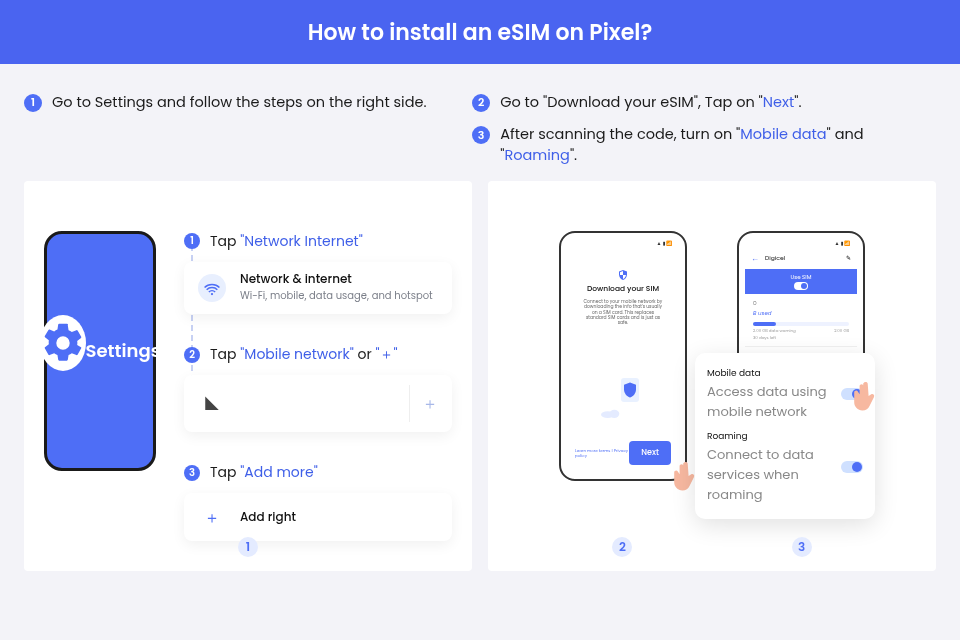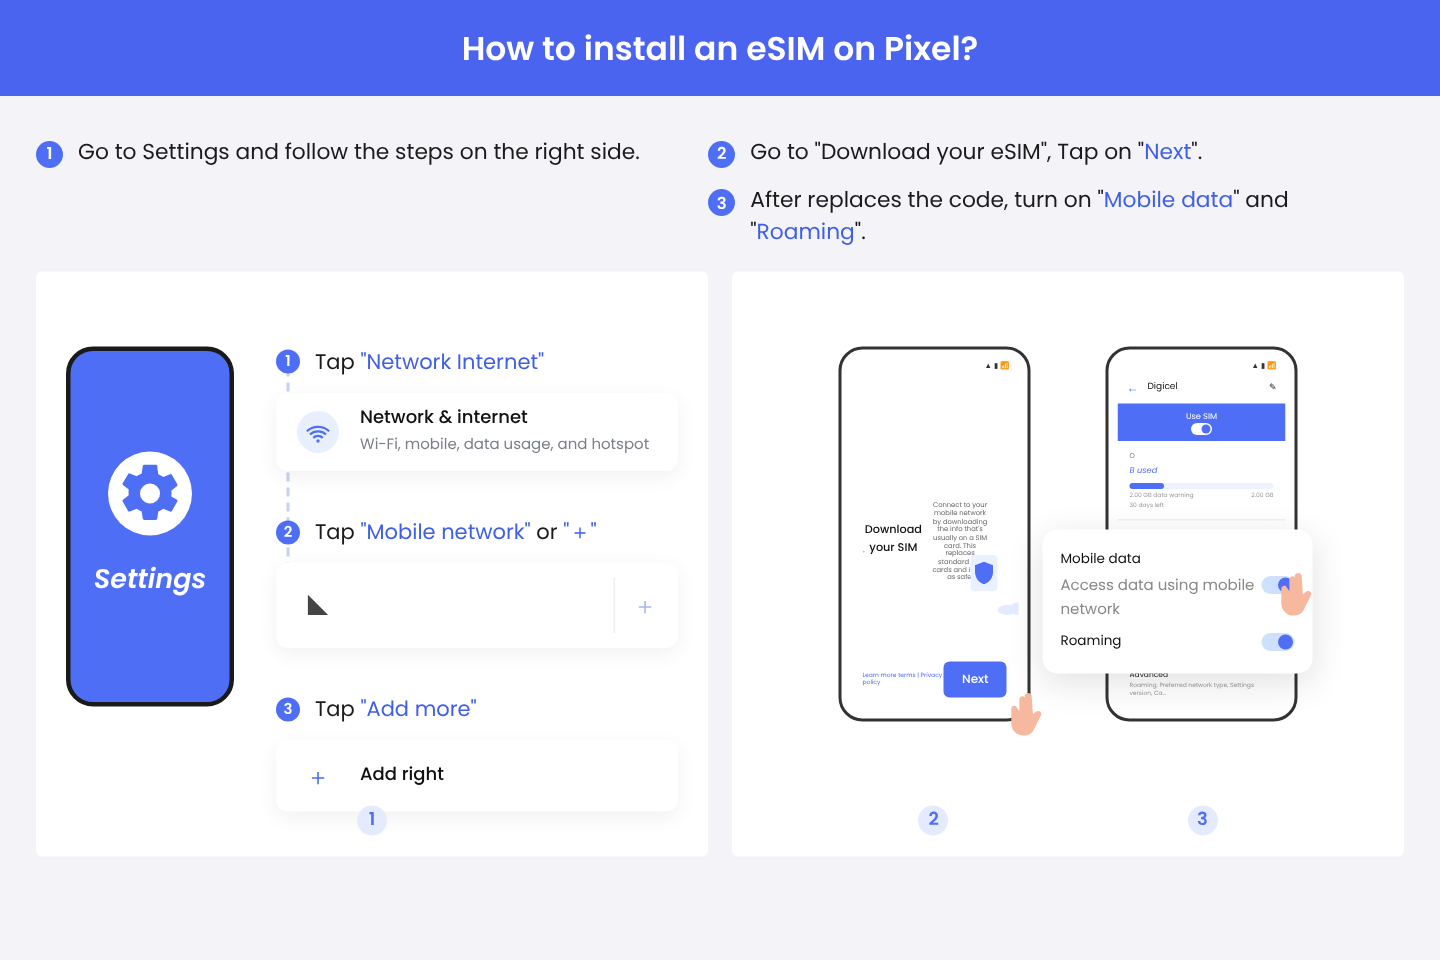--- a/index.html
+++ b/index.html
@@ -23,21 +23,21 @@
   .srow{display:flex;align-items:flex-start;gap:10px;font-size:14.5px;line-height:1.4;margin-bottom:12px;}
   .srow .num{flex:0 0 18px;width:18px;height:18px;border-radius:50%;background:var(--blue);color:#fff;font-size:11px;display:flex;align-items:center;justify-content:center;margin-top:2px;font-weight:600;}
   .srow .txt{color:#1b1b1b;}
   .srow .txt .hl{color:var(--highlight);}
   
   .panels{display:flex;gap:16px;padding:0 24px 24px 24px;}
   .panel{background:var(--panel);border-radius:4px;flex:1;height:390px;position:relative;padding:20px;}
   
   
   .left-inner{display:flex;gap:28px;align-items:flex-start;height:100%;}
-  .pixel-phone{width:112px;height:240px;border:3px solid #1a1a1a;border-radius:18px;background:var(--blue);display:flex;flex-direction:column;align-items:center;justify-content:center;margin-top:30px;font-style:italic;}
+  .pixel-phone{width:112px;height:240px;border:3px solid #1a1a1a;border-radius:18px;background:var(--blue);display:flex;align-items:center;justify-content:center;margin-top:30px;}
   .gear{width:56px;height:56px;border-radius:50%;background:#fff;display:flex;align-items:center;justify-content:center;margin-bottom:16px;}
   .gear svg{width:46px;height:46px;}
   .phone-label{color:#fff;font-weight:600;font-size:18px;}
   
   .substeps{flex:1;position:relative;padding-top:30px;}
   .sub{position:relative;margin-bottom:30px;}
   .sub-head{display:flex;align-items:center;gap:10px;font-size:14px;margin-bottom:10px;}
   .sub-head .num{width:16px;height:16px;border-radius:50%;background:var(--blue);color:#fff;font-size:10px;display:flex;align-items:center;justify-content:center;font-weight:600;}
   .sub-head .t{color:#1b1b1b;}
   .sub-head .t .hl{color:var(--highlight);}
@@ -55,21 +55,21 @@
   
   .bottom-num{position:absolute;left:50%;transform:translateX(-50%);bottom:14px;width:20px;height:20px;border-radius:50%;background:#e4ebff;color:var(--blue);font-size:12px;display:flex;align-items:center;justify-content:center;font-weight:600;}
   
   
   .right-inner{display:flex;gap:50px;align-items:flex-start;justify-content:center;padding-top:30px;}
   .mini-phone{width:128px;height:250px;border:2px solid #333;border-radius:16px;background:#fff;position:relative;overflow:visible;}
   .mini-inner{position:absolute;inset:6px;border-radius:10px;overflow:hidden;display:flex;flex-direction:column;}
   .statusbar{height:10px;display:flex;justify-content:flex-end;align-items:center;gap:2px;padding:3px 6px;color:#333;font-size:5px;}
   
   
-  .p2-body{flex:1;display:flex;align-items:center;padding:14px 8px;}
+  .p2-body{flex:1;display:flex;flex-direction:column;align-items:center;padding:14px 8px;}
   .shield{width:12px;height:14px;color:var(--blue);margin-bottom:6px;}
   .dl-title{font-size:7.5px;font-weight:500;color:#111;margin-bottom:4px;text-align:center;}
   .dl-text{font-size:4.5px;color:#666;text-align:center;line-height:1.2;padding:0 6px;}
   .sim-ill{margin-top:46px;width:44px;height:40px;position:relative;}
   .sim-ill .card{position:absolute;right:6px;top:6px;width:18px;height:24px;background:#e9f1ff;border-radius:3px;display:flex;align-items:center;justify-content:center;}
   .sim-ill .cloud{position:absolute;left:0;bottom:2px;width:20px;height:10px;}
   .sim-ill .cloud svg,.sim-ill .shield2{width:100%;height:100%;}
   .p2-foot{position:absolute;bottom:8px;left:8px;right:8px;display:flex;justify-content:space-between;align-items:center;}
   .p2-foot .tiny{font-size:4px;color:var(--blue);}
   .next-btn{background:var(--blue);color:#fff;border-radius:4px;font-size:8px;padding:6px 12px;font-weight:500;}
@@ -88,21 +88,21 @@
   .p3-data .val{font-size:5.5px;color:var(--blue);margin-top:2px;font-style:italic;}
   .p3-bar2{height:4px;background:#eef2ff;border-radius:2px;margin-top:4px;position:relative;}
   .p3-bar2::after{content:"";position:absolute;left:0;top:0;bottom:0;width:24%;background:var(--blue);border-radius:2px;}
   .p3-tiny{font-size:4px;color:#999;display:flex;justify-content:space-between;margin-top:2px;}
   .p3-row{padding:5px 8px;font-size:5px;color:#111;border-top:1px solid #f0f0f0;}
   .p3-row .s{font-size:4px;color:#999;display:block;margin-top:1px;}
   
   .overlay-card{position:absolute;left:-44px;top:120px;width:180px;background:#fff;border-radius:10px;box-shadow:0 6px 24px rgba(0,0,0,.12);padding:10px 12px;}
   .oc-row{display:flex;align-items:center;padding:4px 0;}
   .oc-row .octtl{font-size:9px;color:#111;}
-  .oc-row .ocsub{font-size:10px;color:#888;margin-top:2px;}
+  .oc-row .ocsub{font-size:13px;color:#888;margin-top:2px;}
   .oc-sw{width:22px;height:12px;border-radius:6px;background:#cfe0ff;position:relative;margin-left:auto;flex:0 0 22px;}
   .oc-sw::after{content:"";position:absolute;right:1px;top:1px;width:10px;height:10px;border-radius:50%;background:var(--blue);}
   
   .bottom-num.r2{left:30%;}
   .bottom-num.r3{left:70%;}
 </style>
 </head>
 <body>
 
 <div class="hero">
@@ -119,21 +119,21 @@
   <div class="col right">
     <div class="srow">
       <div class="num">2</div>
       <div class="txt">
         <span>Go to "Download your eSIM", Tap on "</span><span class="hl">Next</span><span>".</span>
       </div>
     </div>
     <div class="srow">
       <div class="num">3</div>
       <div class="txt">
-        <span>After replaces the code, turn on "</span><span class="hl">Mobile data</span><span>" and "</span><span class="hl">Roaming</span><span>".</span>
+        <span>After scanning the code, turn on "</span><span class="hl">Mobile data</span><span>" and "</span><span class="hl">Roaming</span><span>".</span>
       </div>
     </div>
   </div>
 </div>
 
 <div class="panels">
 
   <div class="panel">
     <div class="left-inner">
       <div class="pixel-phone">
@@ -268,20 +268,21 @@
           <div class="oc-row">
             <div>
               <div class="octtl">Mobile data</div>
               <div class="ocsub">Access data using mobile network</div>
             </div>
             <div class="oc-sw"></div>
           </div>
           <div class="oc-row">
             <div>
               <div class="octtl">Roaming</div>
+              <div class="ocsub">Connect to data services when roaming</div>
             </div>
             <div class="oc-sw"></div>
           </div>
         </div>
         <div class="hand h3">
           <svg viewBox="0 0 40 40">
               <path fill="#f7b8a0" d="M18 6c1.5-2 4-2 5 0l1 14 3-2c2-1 4 1 3 3l-5 10c-1 3-4 5-8 5-5 0-9-4-9-9V16c0-2 3-3 4-1l2 3V9c0-2 3-3 4-1Z"></path>
             </svg>
         </div>
       </div>

